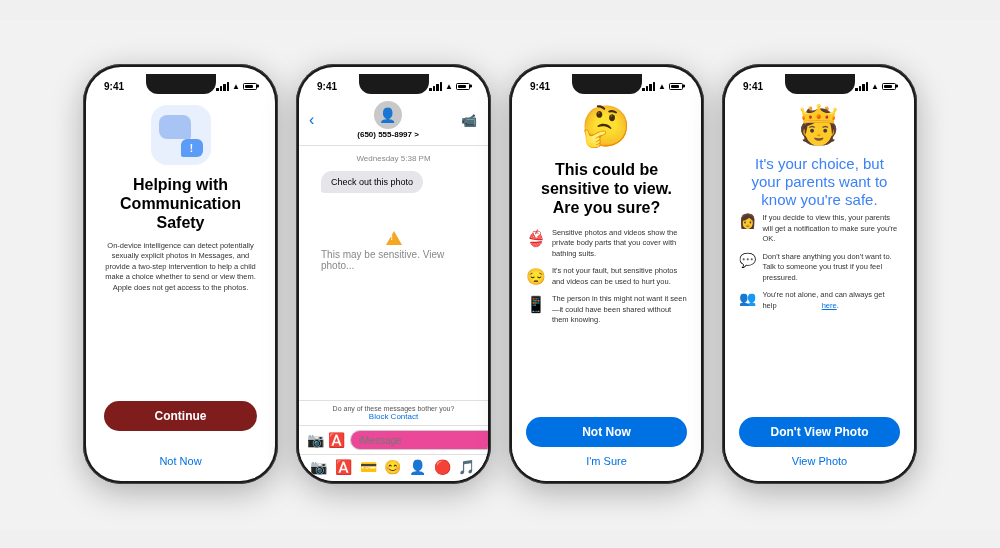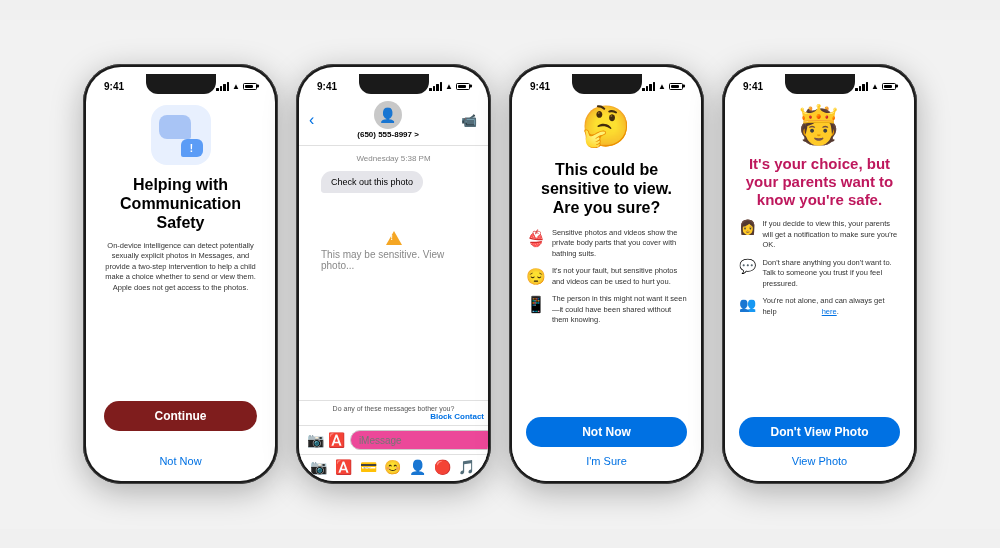--- a/index.html
+++ b/index.html
@@ -174,21 +174,21 @@
     }
     .warning-triangle::after {
       content: '!'; position: absolute; top: 3px; left: -3px;
       color: #fff; font-size: 7px; font-weight: 900;
     }
     .warning-text { font-size: 10px; color: #888; }
     .messages-bother {
       text-align: center; font-size: 7px; color: #555; padding: 4px;
       border-top: 0.5px solid #e0e0e0; flex-shrink: 0;
     }
-    .block-contact { color: #0071e3; font-size: 8px; font-weight: 700; display: block; text-align: right; margin-top: 0; }
+    .block-contact { color: #0071e3; font-size: 8px; font-weight: 400; display: block; text-align: center; margin-top: 0; }
     .messages-input-bar {
       display: flex; align-items: center; gap: 4px;
       padding: 4px 8px; border-top: 0.5px solid #e0e0e0; flex-shrink: 0;
     }
     .input-icon { font-size: 14px; color: #888; }
     .input-field {
       flex: 1; height: 20px; border: 0.5px solid #ccc; border-radius: 10px;
       padding: 0 8px; font-size: 10px; background: #ec4899;
     }
     .send-btn { font-size: 13px; color: #888; }
@@ -221,22 +221,22 @@
     }
     .im-sure-link { color: #0071e3; font-size: 11px; font-weight: 500; cursor: pointer; text-align: center; }
 
     
     .phone4-content {
       flex: 1; display: flex; flex-direction: column; align-items: center;
       padding: 6px 14px 14px; background: #fff;
     }
     .crown-emoji { font-size: 38px; margin-bottom: 8px; }
     .choice-title {
-      font-size: 15px; font-weight: 700; color: #be185d;
-      text-align: center; line-height: 1.2; margin-bottom: 10px;
+      font-size: 15px; font-weight: 400; color: #3b82f6;
+      text-align: center; line-height: 1.2; margin-bottom: 4px;
     }
     .choice-items { width: 100%; margin-bottom: 12px; }
     .choice-item {
       display: flex; align-items: flex-start; gap: 6px; margin-bottom: 7px;
     }
     .choice-item-icon { font-size: 14px; flex-shrink: 0; }
     .choice-item-text { font-size: 7.5px; color: #333; line-height: 1.4; }
     .choice-item-text a { color: #0071e3; padding-left: 43px; }
     .btn-dont-view {
       width: 100%; height: 30px; background: #0071e3; border-radius: 15px;

